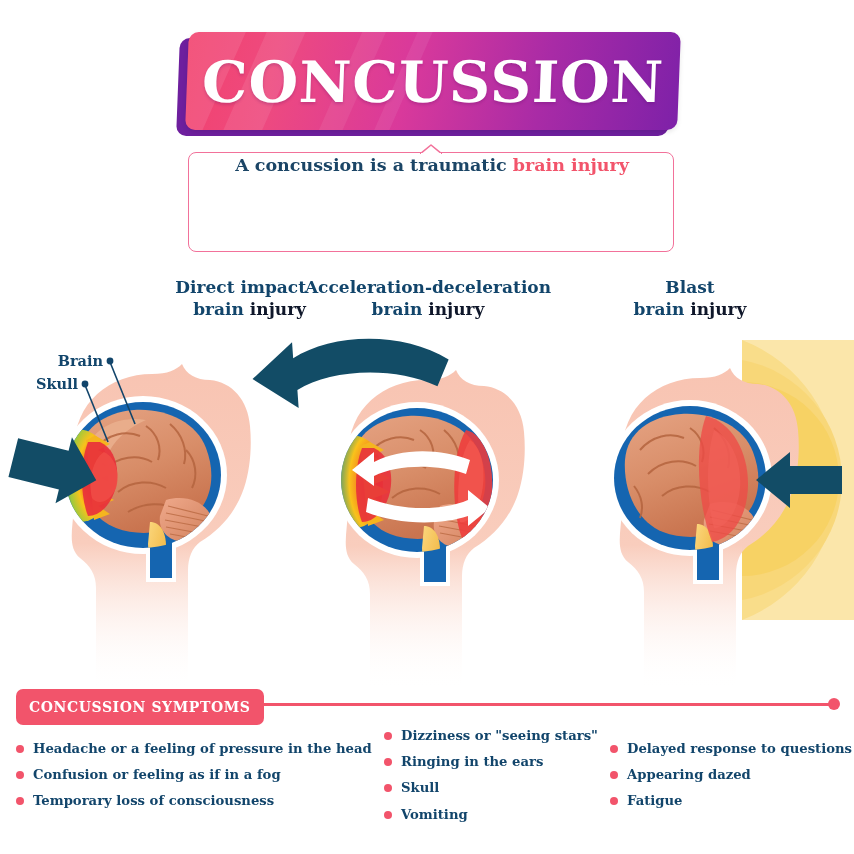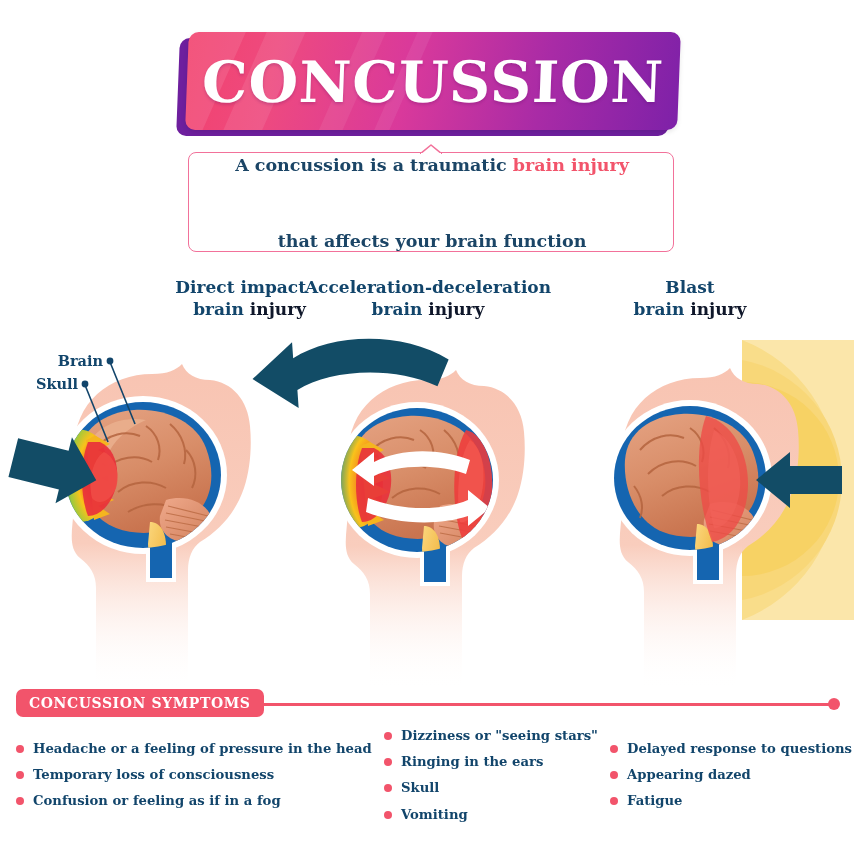--- a/index.html
+++ b/index.html
@@ -53,21 +53,21 @@
   
   .subtitle-box{
     position:absolute;left:188px;top:152px;width:486px;height:100px;
     border:1.6px solid #F2719A;border-radius:8px;background:#ffffff;
     box-sizing:border-box;
   }
   .notch{position:absolute;left:50%;top:-9px;margin-left:-11px;width:22px;height:10px;overflow:hidden;}
   .notch svg{display:block;}
   .subtitle-text{
     position:absolute;left:0;top:0;width:486px;height:100px;
-    display:flex;flex-direction:column;align-items:center;justify-content:space-between;
+    display:flex;flex-direction:column;align-items:center;justify-content:flex-start;
     font-family:"DejaVu Serif", serif;font-weight:bold;font-size:17.5px;
     color:#1B4566;line-height:1.38;text-align:center;
   }
   .accent-red{color:#F2546B;}
 
   
   .panel-head{
     position:absolute;top:276px;width:284px;text-align:center;
     font-family:"DejaVu Serif", serif;font-weight:bold;font-size:17px;
     color:#12456B;line-height:1.32;
@@ -81,21 +81,21 @@
   .illus{position:absolute;top:330px;left:0;width:854px;height:350px;}
 
   
   .sym-divider{
     position:absolute;left:20px;top:703px;width:816px;height:3px;background:#F2546B;border-radius:2px;
   }
   .sym-dot-end{
     position:absolute;left:828px;top:698px;width:12px;height:12px;border-radius:50%;background:#F2546B;
   }
   .sym-pill{
-    position:absolute;left:16px;top:689px;height:28px;
+    position:absolute;left:16px;top:689px;height:36px;
     background:#F2546B;border-radius:7px;
     display:flex;align-items:center;padding:0 13px;
     color:#ffffff;font-family:"DejaVu Serif", serif;font-weight:bold;
     font-size:14px;letter-spacing:0.6px;white-space:nowrap;
   }
   .sym-cols{position:absolute;left:16px;top:728px;width:828px;display:flex;align-items:center;}
   .sym-col{display:flex;flex-direction:column;}
   .sym-col.c1{width:368px;}
   .sym-col.c2{width:226px;}
   .sym-col.c3{width:234px;}
@@ -127,21 +127,20 @@
     <div class="notch">
       <svg width="22" height="11" viewBox="0 0 22 11">
         <path d="M0 10 L11 1 L22 10" fill="#ffffff" stroke="#F2719A" stroke-width="1.6" stroke-linejoin="round"></path>
         <rect x="1" y="9" width="20" height="3" fill="#ffffff"></rect>
       </svg>
     </div>
     <div class="subtitle-text">
       <div>
         <span>A concussion is a traumatic </span><span class="accent-red">brain injury</span>
       </div>
-      <div>that affects your brain function</div>
     </div>
   </div>
 
   <div class="panel-head ph1">
     <div class="l1">Direct impact</div>
     <div class="l2"><span>brain </span><span class="inj">injury</span></div>
   </div>
   <div class="panel-head ph2">
     <div class="l1">Acceleration-deceleration</div>
     <div class="l2"><span>brain </span><span class="inj">injury</span></div>
@@ -392,26 +391,26 @@
   <div class="sym-pill">CONCUSSION SYMPTOMS</div>
 
   <div class="sym-cols">
     <div class="sym-col c1">
       <div class="sym-item">
           <span class="bullet"></span>
           <span>Headache or a feeling of pressure in the head</span>
         </div>
       <div class="sym-item">
           <span class="bullet"></span>
+          <span>Confusion or feeling as if in a fog</span>
+        </div>
+      <div class="sym-item">
+          <span class="bullet"></span>
           <span>Temporary loss of consciousness</span>
         </div>
-      <div class="sym-item">
-          <span class="bullet"></span>
-          <span>Confusion or feeling as if in a fog</span>
-        </div>
     </div>
     <div class="sym-col c2">
       <div class="sym-item">
           <span class="bullet"></span>
           <span>Dizziness or "seeing stars"</span>
         </div>
       <div class="sym-item">
           <span class="bullet"></span>
           <span>Ringing in the ears</span>
         </div>

